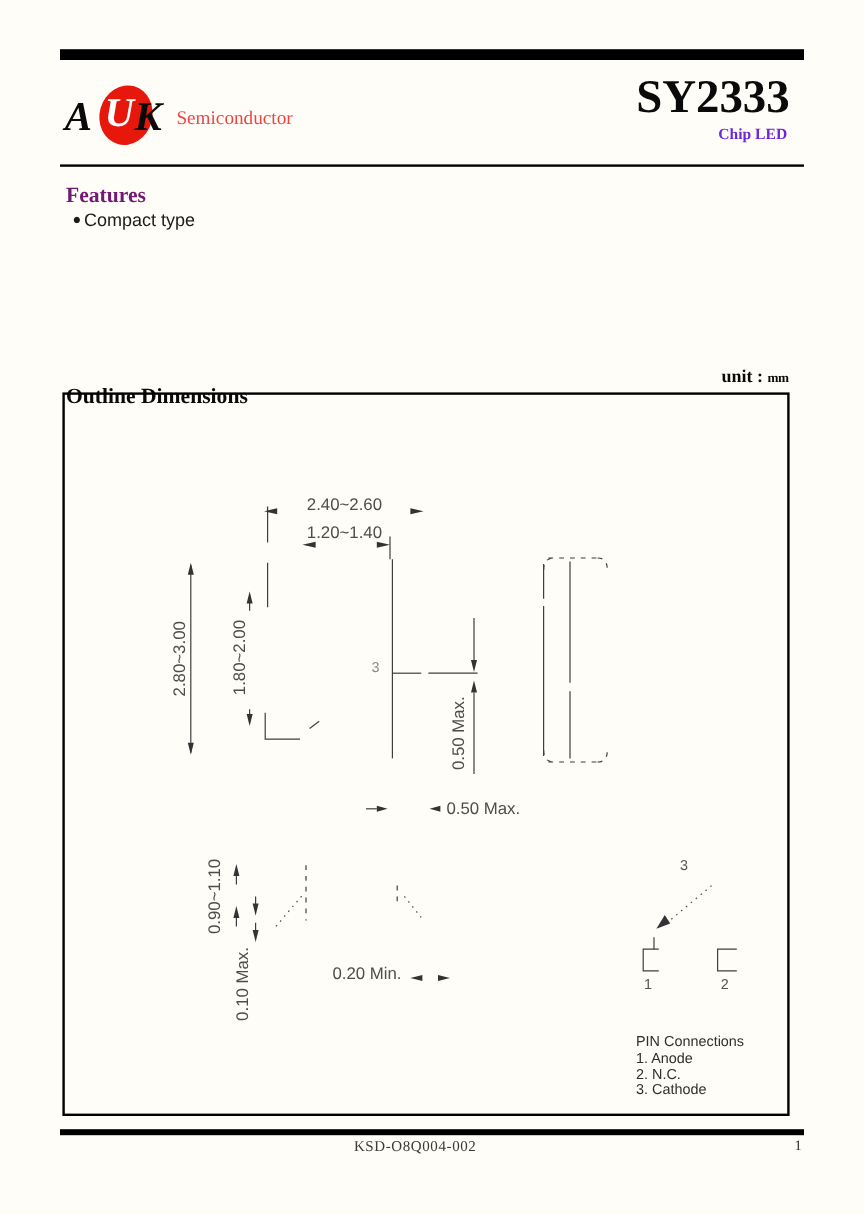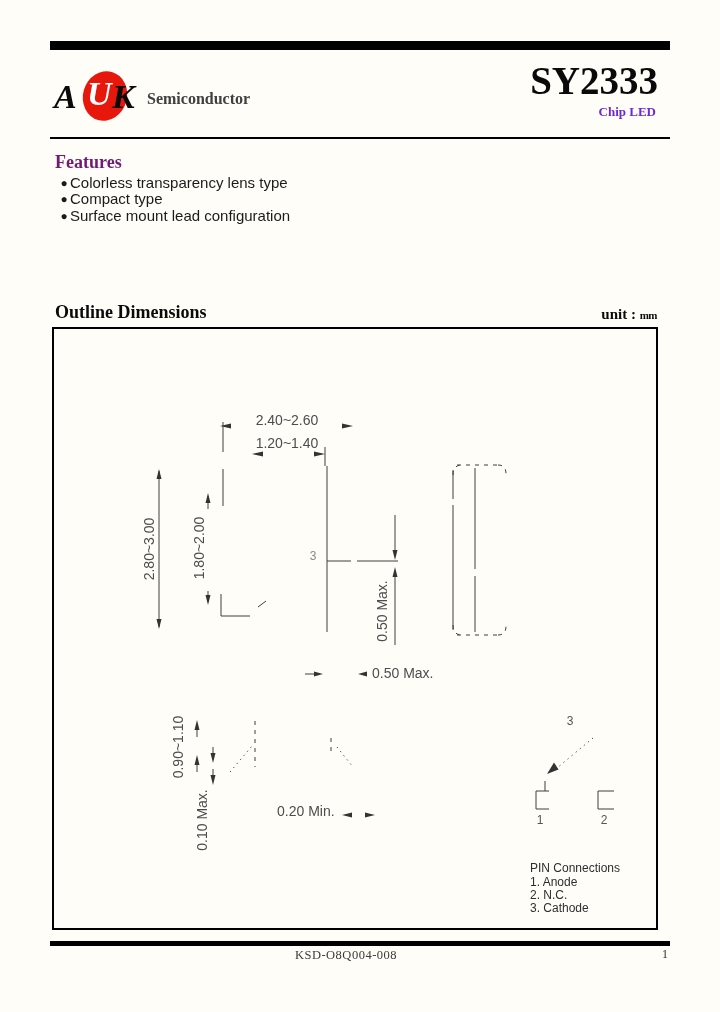--- a/index.html
+++ b/index.html
@@ -7,29 +7,29 @@
     width:720px;height:1012px;position:relative;
     background:#fffdf7;color:#111;
     font-family:"Liberation Sans",sans-serif;
     overflow:hidden;
   }
   .abs{position:absolute;}
   .serif{font-family:"Liberation Serif",serif;}
   .bar-top{left:50px;top:41px;width:620px;height:9px;background:#000;}
   .rule{left:50px;top:137px;width:620px;height:2px;background:#000;}
   .logo{left:46px;top:62px;width:150px;height:66px;}
-  .company{left:147px;top:90px;font-weight:bold;font-size:16px;color:#404040;}
+  .company{left:147px;top:90px;font-weight:normal;font-size:16px;color:#ef4444;}
   .part-number{right:62px;top:58px;font-weight:bold;font-size:39px;letter-spacing:0px;color:#0a0a0a;}
   .subtitle{right:64px;top:104px;font-weight:bold;font-size:13px;color:#6d28d9;}
   .features-title{left:55px;top:152px;font-weight:bold;font-size:18px;color:#701a75;}
   .features-list{left:58px;top:175px;margin:0;padding:0;list-style:none;font-size:15px;color:#1b1b1b;}
   .features-list li{line-height:16.4px;white-space:nowrap;}
   .blt{display:inline-block;width:12px;text-align:center;font-size:12px;vertical-align:1px;}
   .mm{font-size:10px;letter-spacing:-0.5px;color:#333;margin-left:3px;margin-right:1px;}
-  .outline-title{left:55px;top:302px;font-weight:bold;font-size:18px;color:#0a0a0a;}
+  .outline-title{left:55px;top:320px;font-weight:bold;font-size:18px;color:#0a0a0a;}
   .unit{right:63px;top:306px;font-weight:bold;font-size:15px;color:#0a0a0a;margin-left:11px;}
   .unit .unit-mm{font-size:11px;letter-spacing:-0.5px;}
   .outline-box{left:52px;top:327px;width:602px;height:599px;border:2px solid #000;background:transparent;}
   .footer-bar{left:50px;top:941px;width:620px;height:5px;background:#000;}
   .doc-number{left:26px;top:948px;width:640px;text-align:center;font-size:12.5px;color:#3a3a3a;letter-spacing:0.5px;}
   .page-number{right:52px;top:947px;font-size:12px;color:#2f2f2f;}
   
   .ln{stroke:#3e3e3e;stroke-width:1;fill:none;}
   .dsh{stroke:#3e3e3e;stroke-width:1;fill:none;stroke-dasharray:4 5;}
   .dt{stroke:#4a4a4a;stroke-width:1;fill:none;stroke-dasharray:1.3 4;}
@@ -54,23 +54,21 @@
 </svg>
 <div class="abs company serif">Semiconductor</div>
 
 <div class="abs part-number serif">SY2333</div>
 <div class="abs subtitle serif">Chip LED</div>
 
 <div class="abs rule"></div>
 
 <div class="abs features-title serif">Features</div>
 <ul class="abs features-list">
-  <li><span class="blt">●</span><span>Colorless transparency lens type</span></li>
   <li><span class="blt">●</span><span>Compact type</span></li>
-  <li><span class="blt">●</span><span>Surface mount lead configuration</span></li>
 </ul>
 
 <div class="abs outline-title serif">Outline Dimensions</div>
 <div class="abs unit serif"><span>unit :</span> <span class="unit-mm">mm</span></div>
 
 <div class="abs outline-box">
 <svg width="598" height="595" viewBox="0 0 598 595">
 
   <g>
     <line class="ln" x1="169" y1="93" x2="169" y2="123"></line>
@@ -182,14 +180,14 @@
   <g>
     <text class="pc" x="476" y="543">PIN Connections</text>
     <text class="pc" x="476" y="557">1. Anode</text>
     <text class="pc" x="476" y="570">2. N.C.</text>
     <text class="pc" x="476" y="583">3. Cathode</text>
   </g>
 </svg>
 </div>
 
 <div class="abs footer-bar"></div>
-<div class="abs doc-number serif">KSD-O8Q004-008</div>
+<div class="abs doc-number serif">KSD-O8Q004-002</div>
 <div class="abs page-number serif">1</div>
 
 </body></html>

